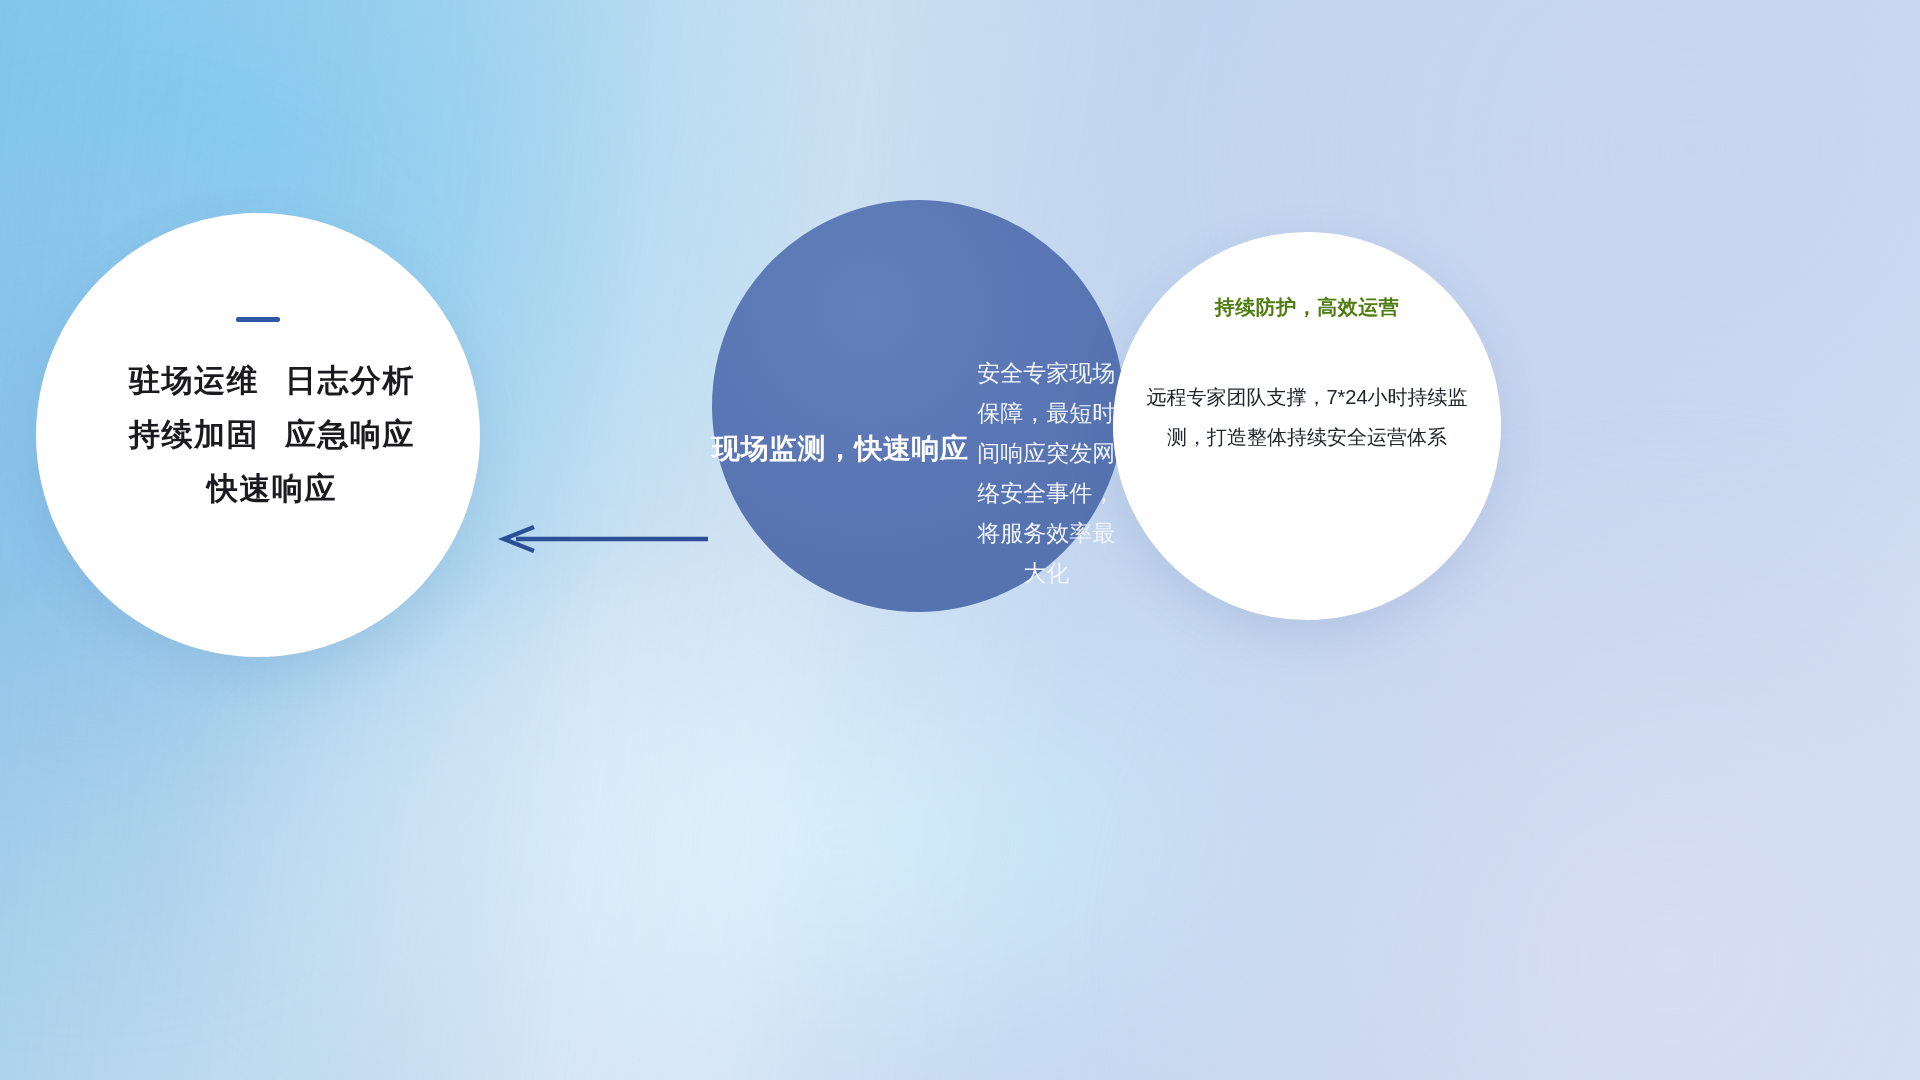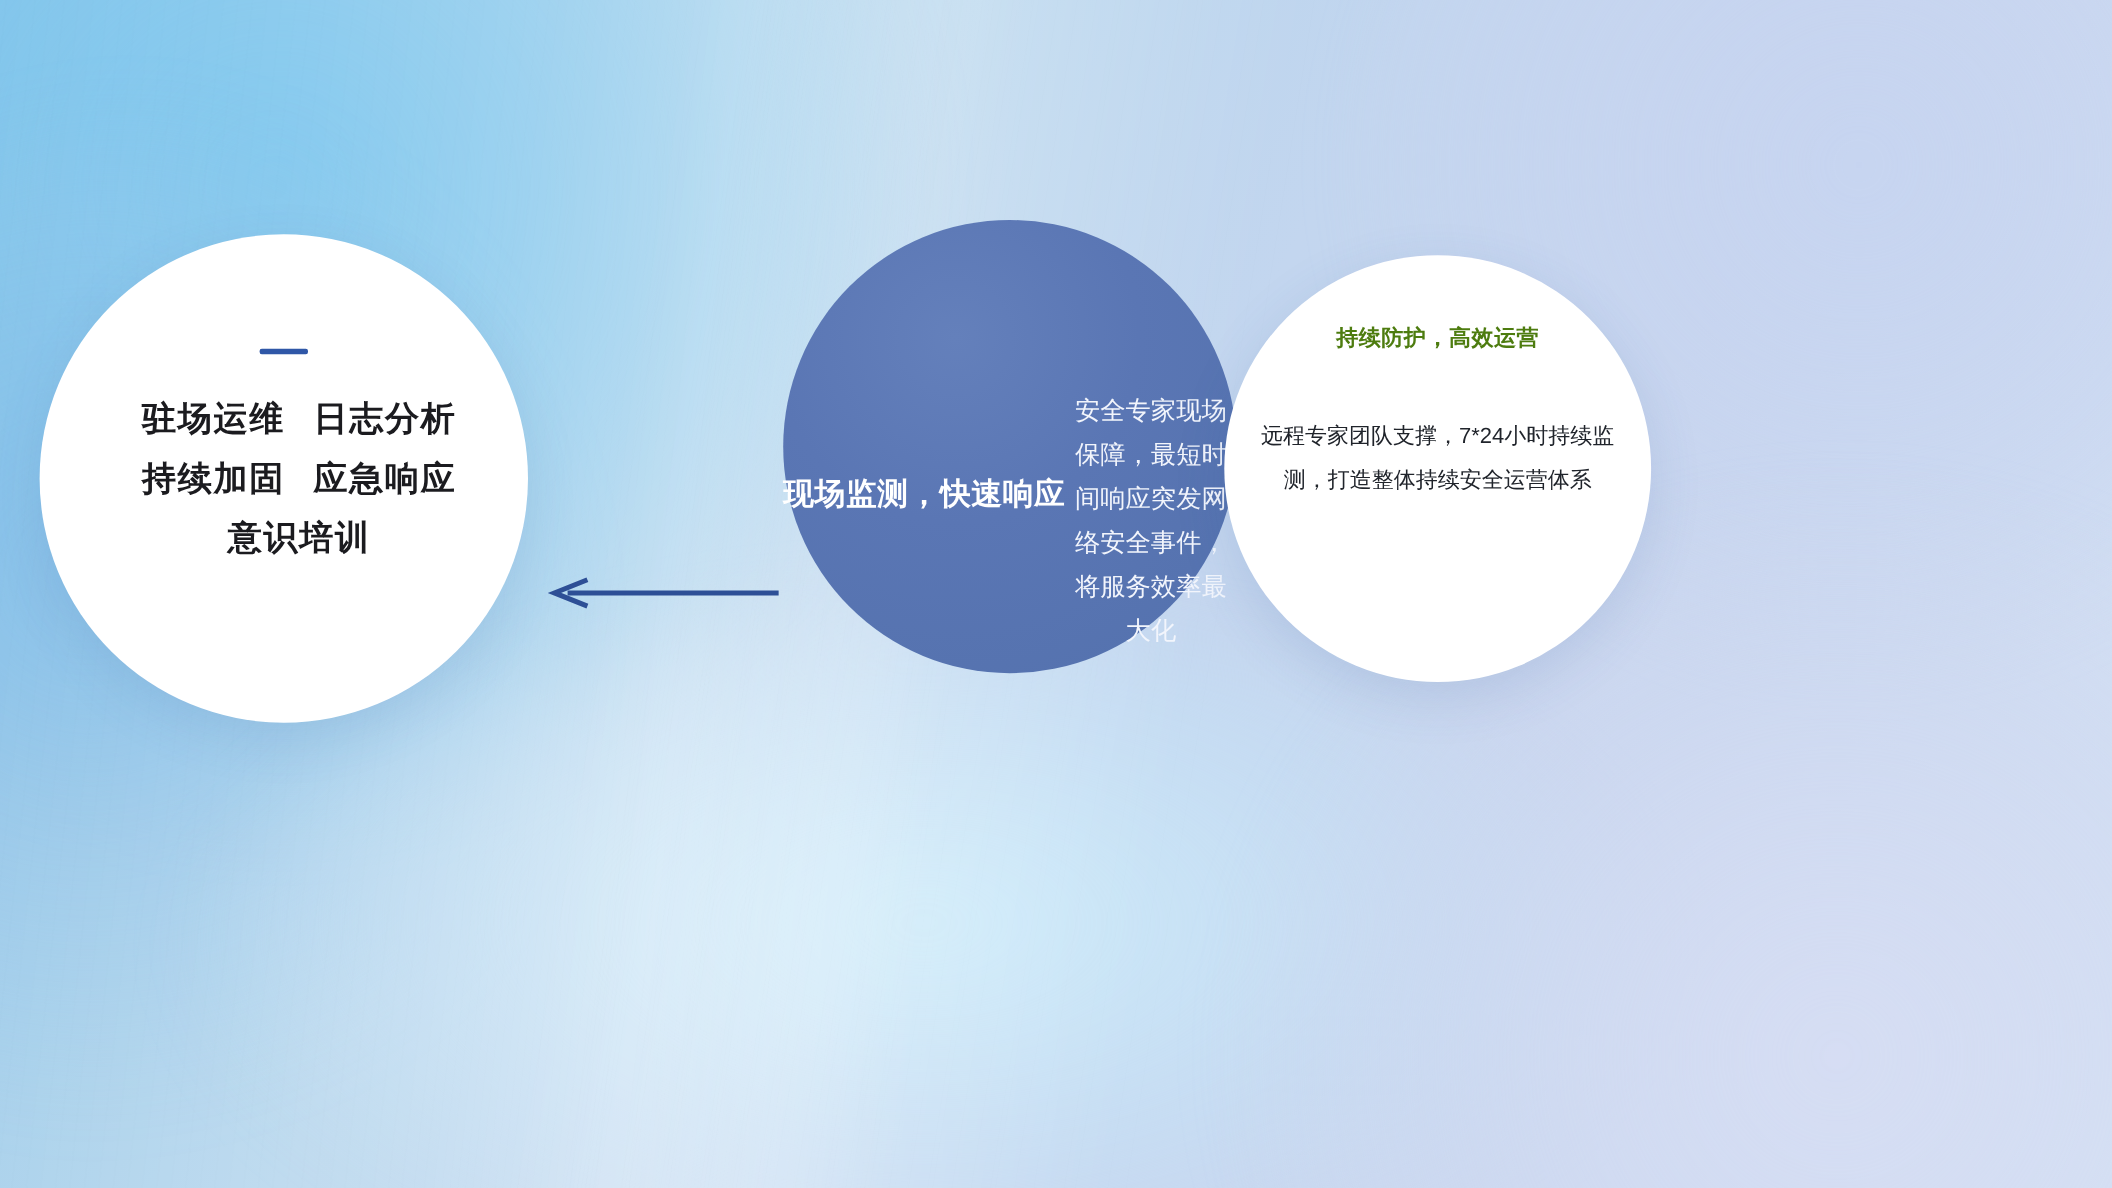--- a/index.html
+++ b/index.html
@@ -120,21 +120,21 @@
   <div class="circle c-left">
     <div class="dash"></div>
     <div class="left-lines">
       <div class="left-line">
         <span>驻场运维</span><span class="gap"></span><span>日志分析</span>
       </div>
       <div class="left-line">
         <span>持续加固</span><span class="gap"></span><span>应急响应</span>
       </div>
       <div class="left-line">
-        <span>意识培训</span>
+        <span>快速响应</span>
       </div>
     </div>
   </div>
 
   <div class="circle c-mid">
     <div class="mid-title">现场监测，快速响应</div>
     <div class="mid-body">安全专家现场保障，最短时间响应突发网络安全事件，将服务效率最大化</div>
   </div>
 
   <div class="circle c-right">

